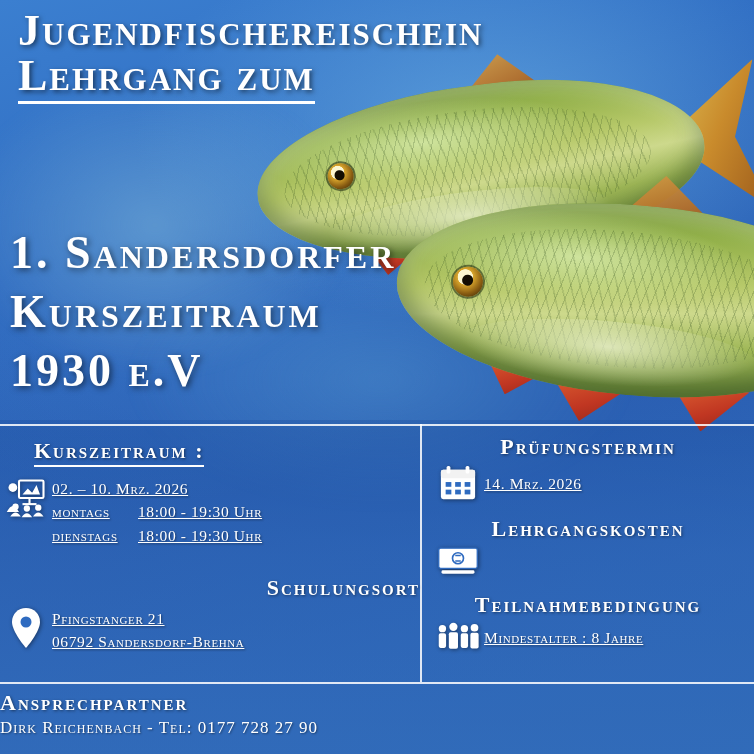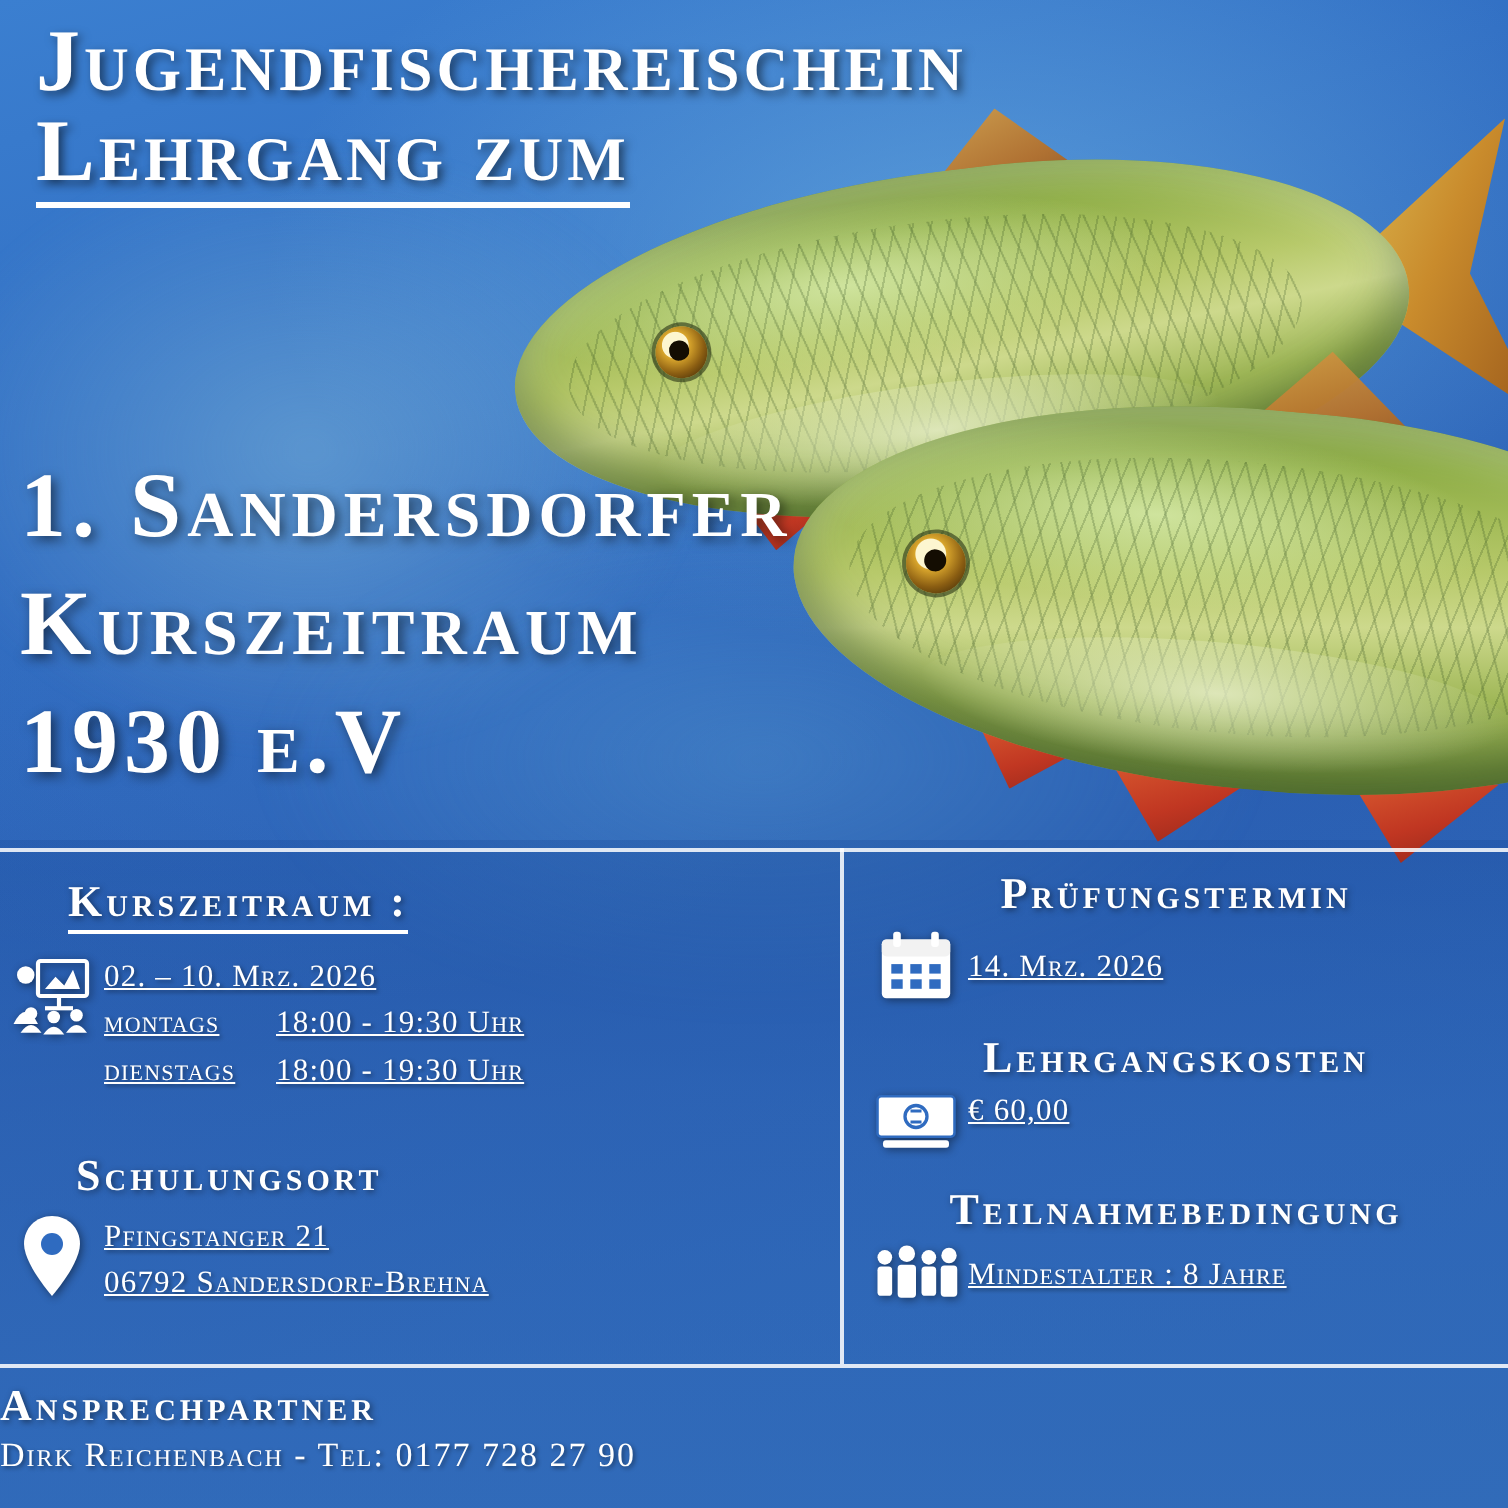--- a/index.html
+++ b/index.html
@@ -319,21 +319,21 @@
           <span class="k">montags</span>
           <span>18:00 - 19:30 Uhr</span>
         </div>
         <div class="kv">
           <span class="k">dienstags</span>
           <span>18:00 - 19:30 Uhr</span>
         </div>
       </div>
     </div>
 
-    <div style="margin-left:38px; margin-top:28px;">
+    <div style="margin-left:52px; margin-top:28px;text-align:right;">
       <div class="sec-head">Schulungsort</div>
     </div>
 
     <div class="row" style="margin-top:6px;">
       <div class="ico">
         <svg width="34" height="42" viewBox="0 0 32 42" aria-hidden="true">
           <path d="M16 1 C8 1 2 7 2 15 C2 25 16 41 16 41 C16 41 30 25 30 15 C30 7 24 1 16 1 Z" fill="#fff"></path>
           <circle cx="16" cy="15" r="5.5" fill="#2f6bc0"></circle>
         </svg>
       </div>
@@ -377,21 +377,20 @@
     <div class="row" style="margin-top:2px; margin-left:10px;">
       <div class="ico">
         <svg width="44" height="34" viewBox="0 0 48 34" aria-hidden="true">
           <rect x="3" y="3" width="42" height="22" rx="2" fill="#fff" stroke="#2f6bc0" stroke-width="1.4"></rect>
           <circle cx="24" cy="14" r="6" fill="none" stroke="#2f6bc0" stroke-width="1.8"></circle>
           <path d="M21 11 h6 M21 17 h6" stroke="#2f6bc0" stroke-width="1.6"></path>
           <rect x="6" y="27" width="36" height="4" rx="1.6" fill="#fff"></rect>
         </svg>
       </div>
       <div class="txt">
-        <div>€ 60,00</div>
       </div>
     </div>
 
     <div style="text-align:center; margin-top:14px;">
       <div class="sec-head">Teilnahmebedingung</div>
     </div>
 
     <div class="row" style="margin-top:2px; margin-left:10px;">
       <div class="ico">
         <svg width="44" height="32" viewBox="0 0 48 32" aria-hidden="true">

